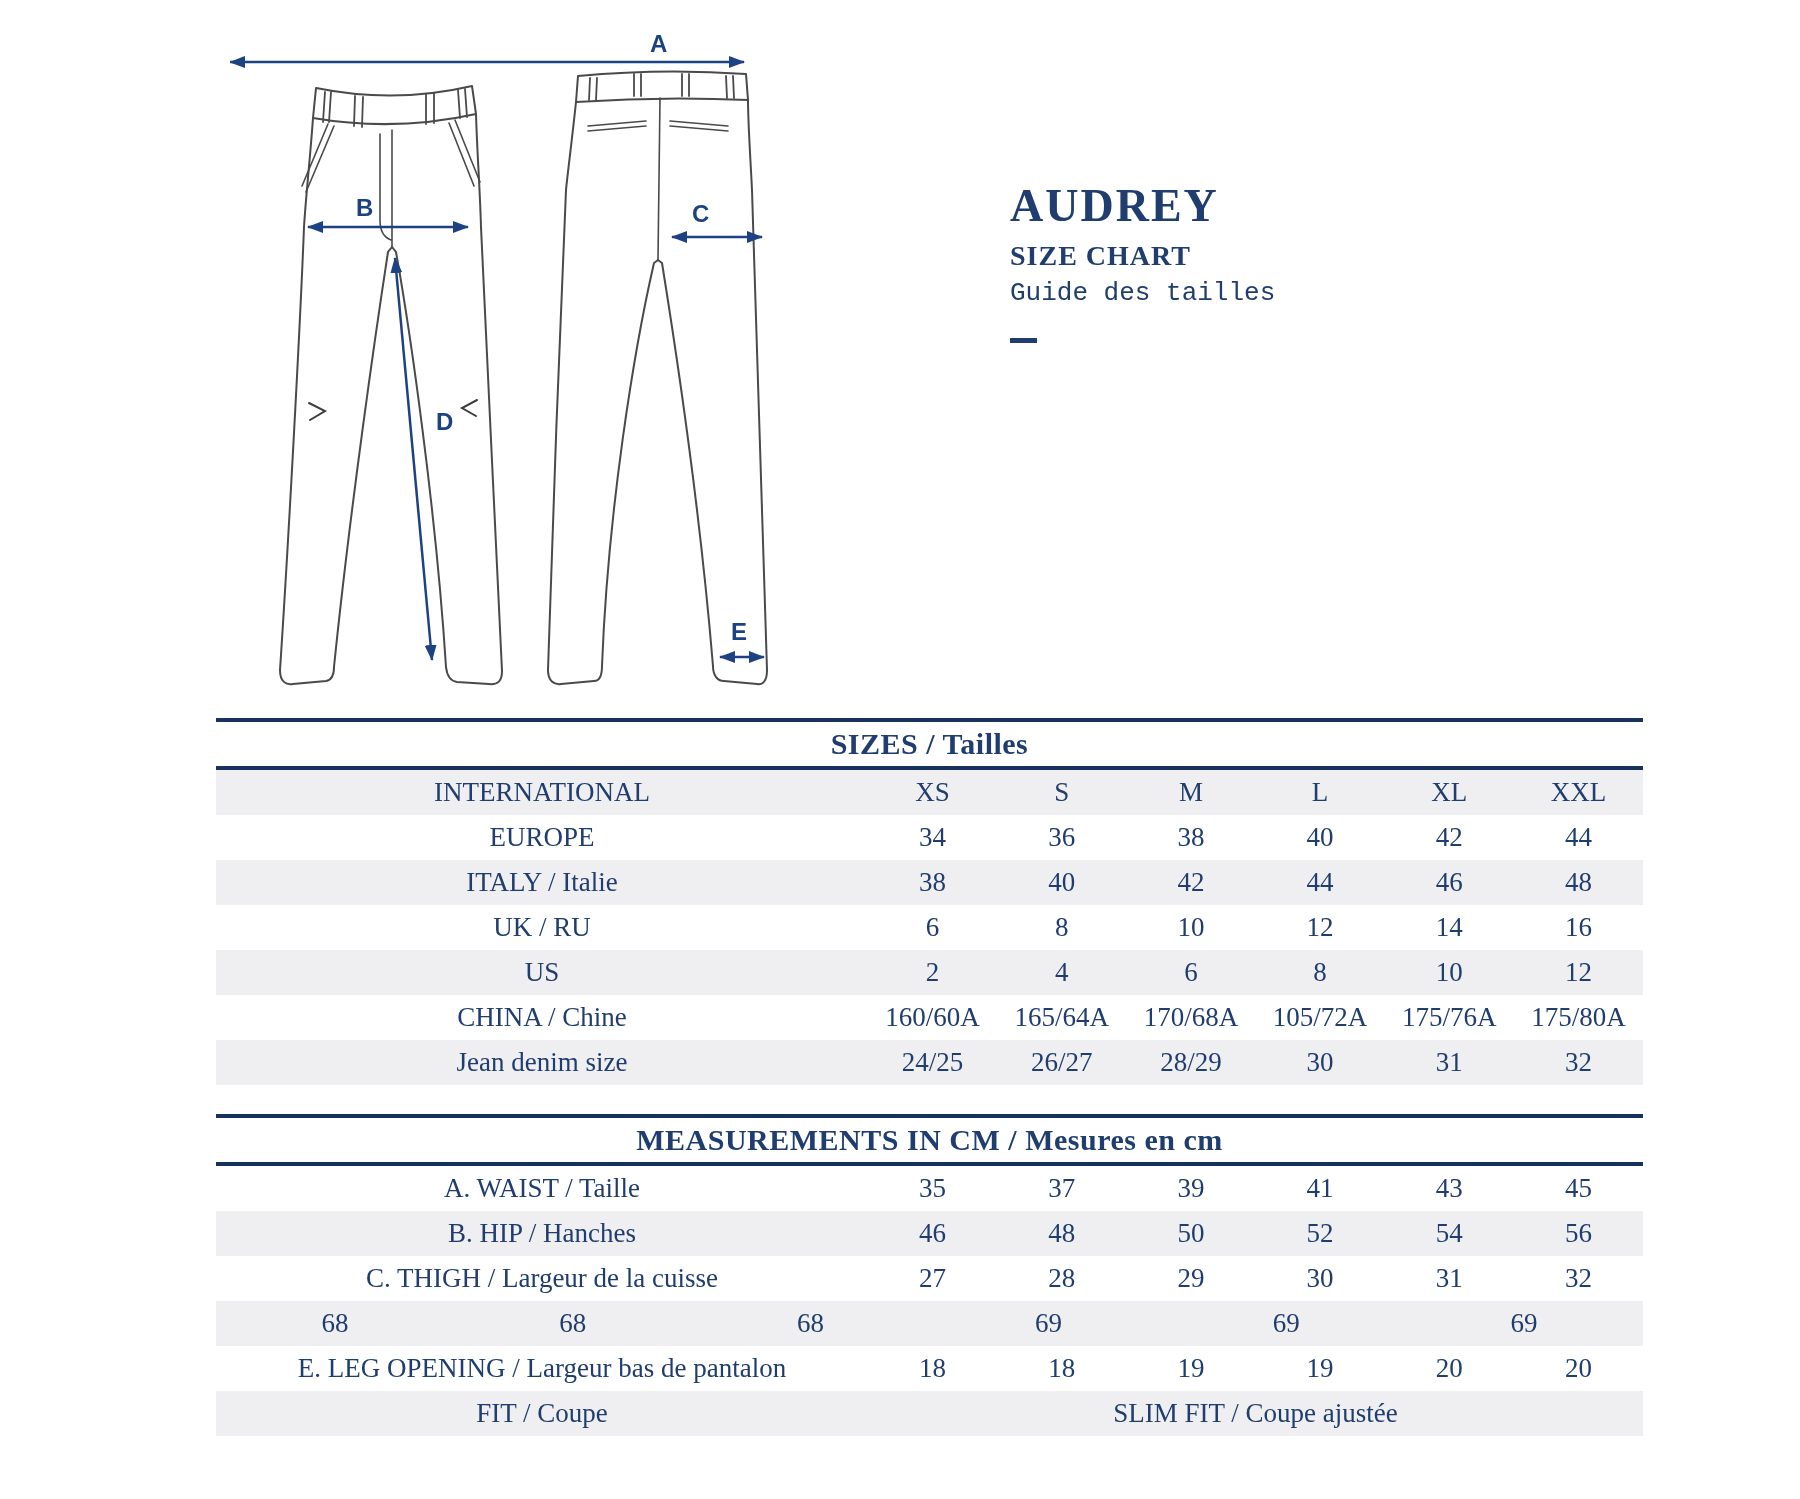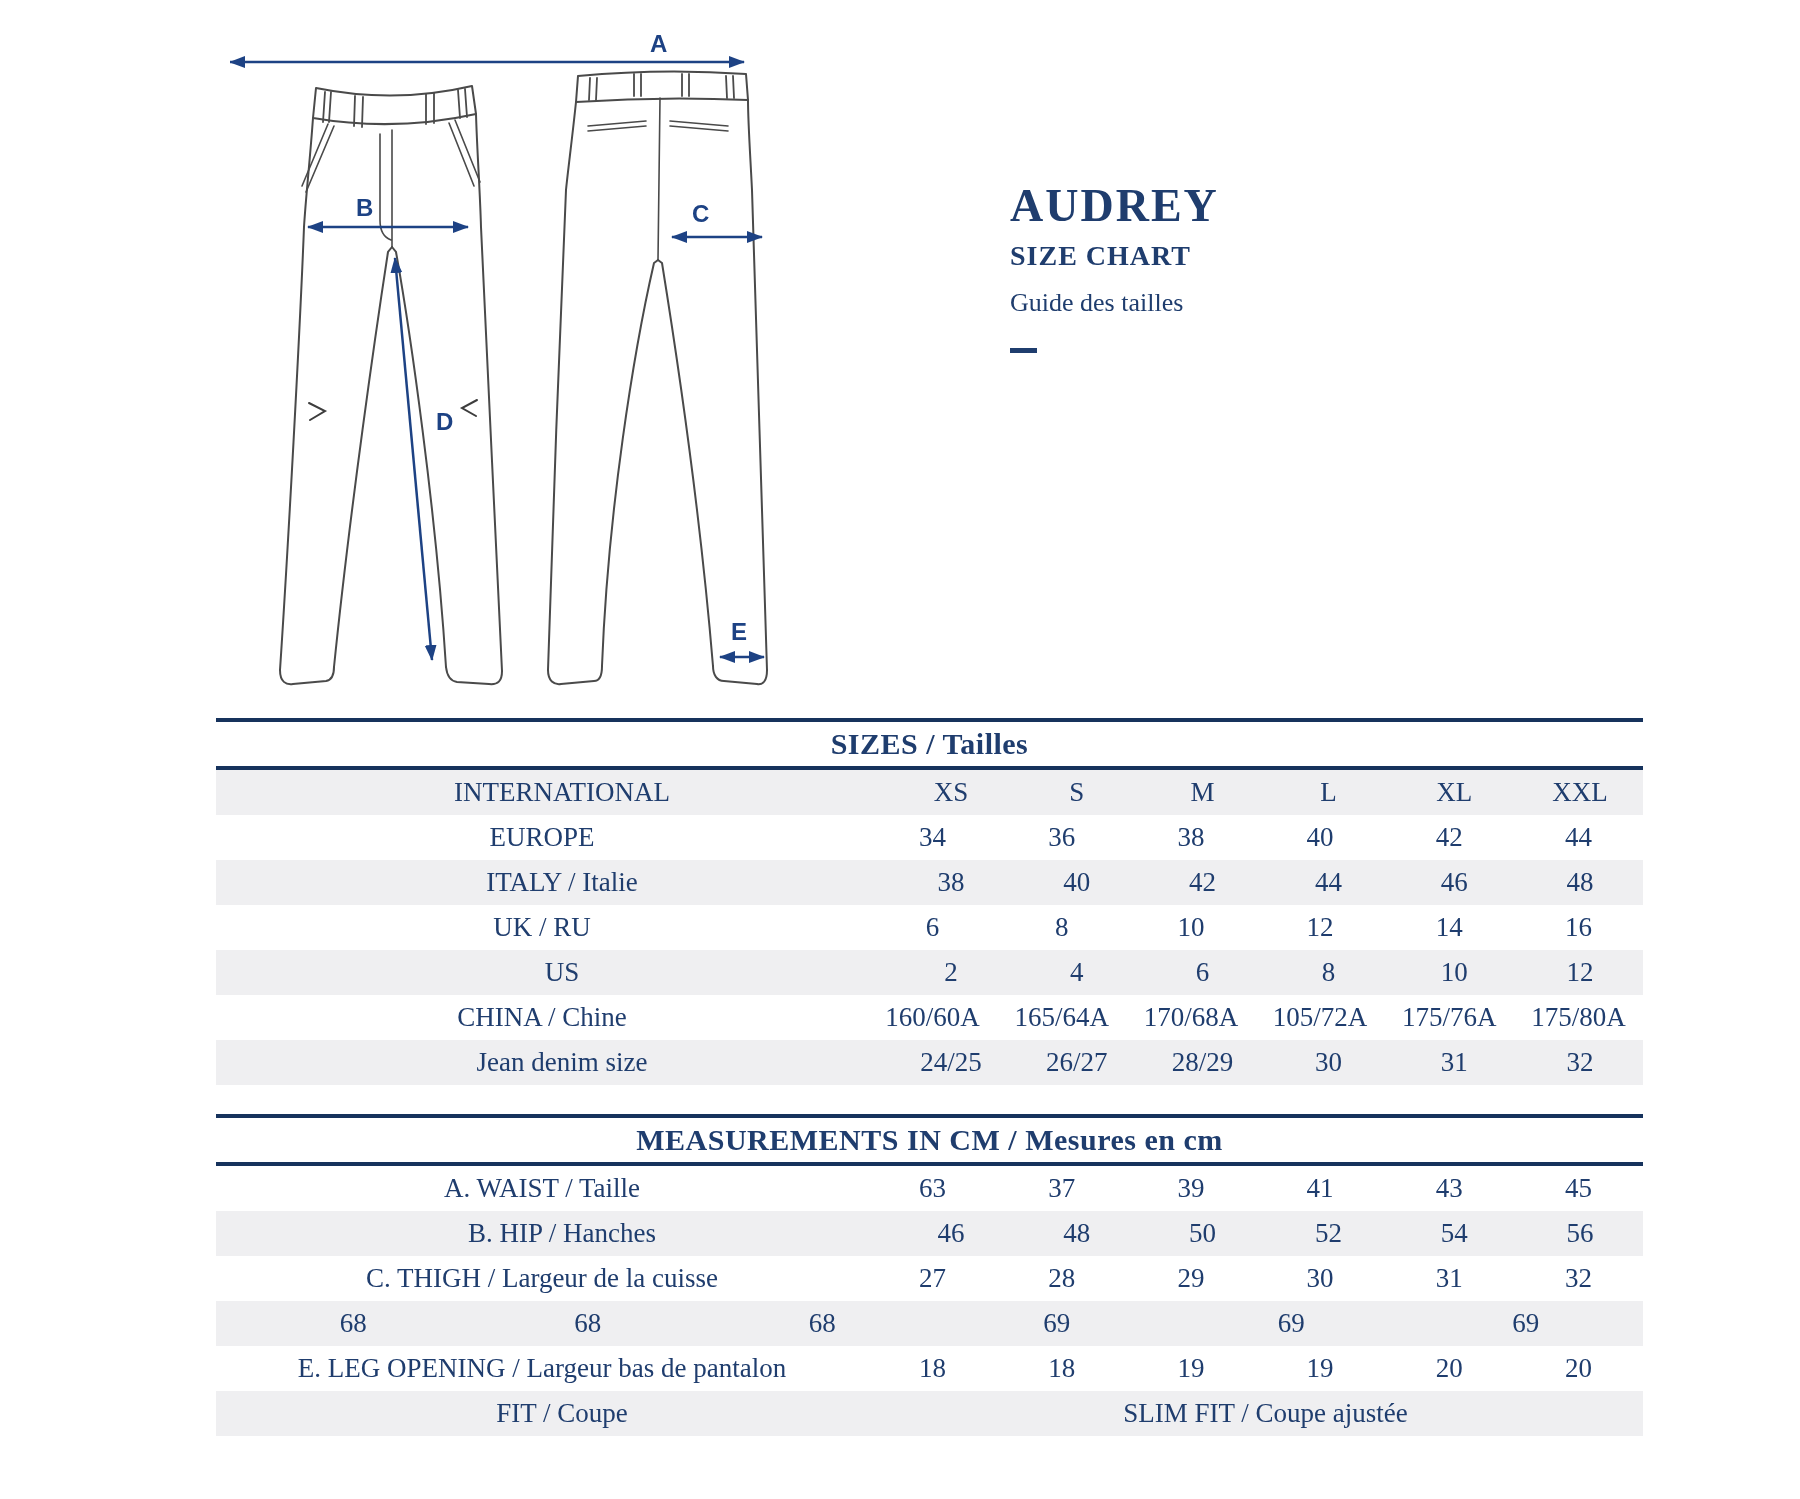--- a/index.html
+++ b/index.html
@@ -10,30 +10,30 @@
   }
   html,body{margin:0;padding:0;}
   body{
     width:1800px;height:1499px;position:relative;background:#ffffff;
     font-family:"Liberation Serif",serif;overflow:hidden;
   }
   #diagram{position:absolute;left:230px;top:30px;width:740px;height:660px;}
   #title-block{position:absolute;left:1010px;top:182px;color:var(--navy);}
   #product-title{font-size:46px;font-weight:bold;letter-spacing:2px;line-height:48px;}
   #size-chart-title{font-size:28px;font-weight:bold;letter-spacing:1px;margin-top:10px;}
-  #size-chart-subtitle{font-size:26px;margin-top:16px;}
+  #size-chart-subtitle{font-size:26px;margin-top:6px;font-family:Liberation Mono, monospace;}
   #title-dash{width:27px;height:5px;background:var(--navy);margin-top:30px;}
   #tables{position:absolute;left:216px;top:718px;width:1427px;}
   .thead{
     border-top:4px solid var(--line);border-bottom:4px solid var(--line);
     height:44px;display:flex;align-items:center;justify-content:center;
     font-weight:bold;font-size:30px;color:var(--navy);letter-spacing:0.5px;
   }
   .trow{display:flex;height:45px;}
-  .trow.shaded{background:var(--gray);padding-left:20px;}
+  .trow.shaded{background:var(--gray);}
   .cell{display:flex;align-items:center;justify-content:center;color:var(--navy);font-size:27px;}
   .cell.label{width:652px;}
   .cell.val{flex:1;}
   .cell.span{flex:1;}
   #measurements-table{margin-top:29px;}
   svg text.measure-letter{font-family:"Liberation Sans",sans-serif;font-size:24px;font-weight:bold;fill:var(--arrow);}
 </style>
 </head>
 <body>
 
@@ -165,21 +165,21 @@
           <div class="cell val">31</div>
           <div class="cell val">32</div>
         </div>
       </div>
   </div>
   <div id="measurements-table">
     <div class="thead">MEASUREMENTS IN CM / Mesures en cm</div>
     <div id="meas-rows">
         <div class="trow">
           <div class="cell label">A. WAIST / Taille</div>
-          <div class="cell val">63</div>
+          <div class="cell val">35</div>
           <div class="cell val">37</div>
           <div class="cell val">39</div>
           <div class="cell val">41</div>
           <div class="cell val">43</div>
           <div class="cell val">45</div>
         </div>
         <div class="trow shaded">
           <div class="cell label">B. HIP / Hanches</div>
           <div class="cell val">46</div>
           <div class="cell val">48</div>

